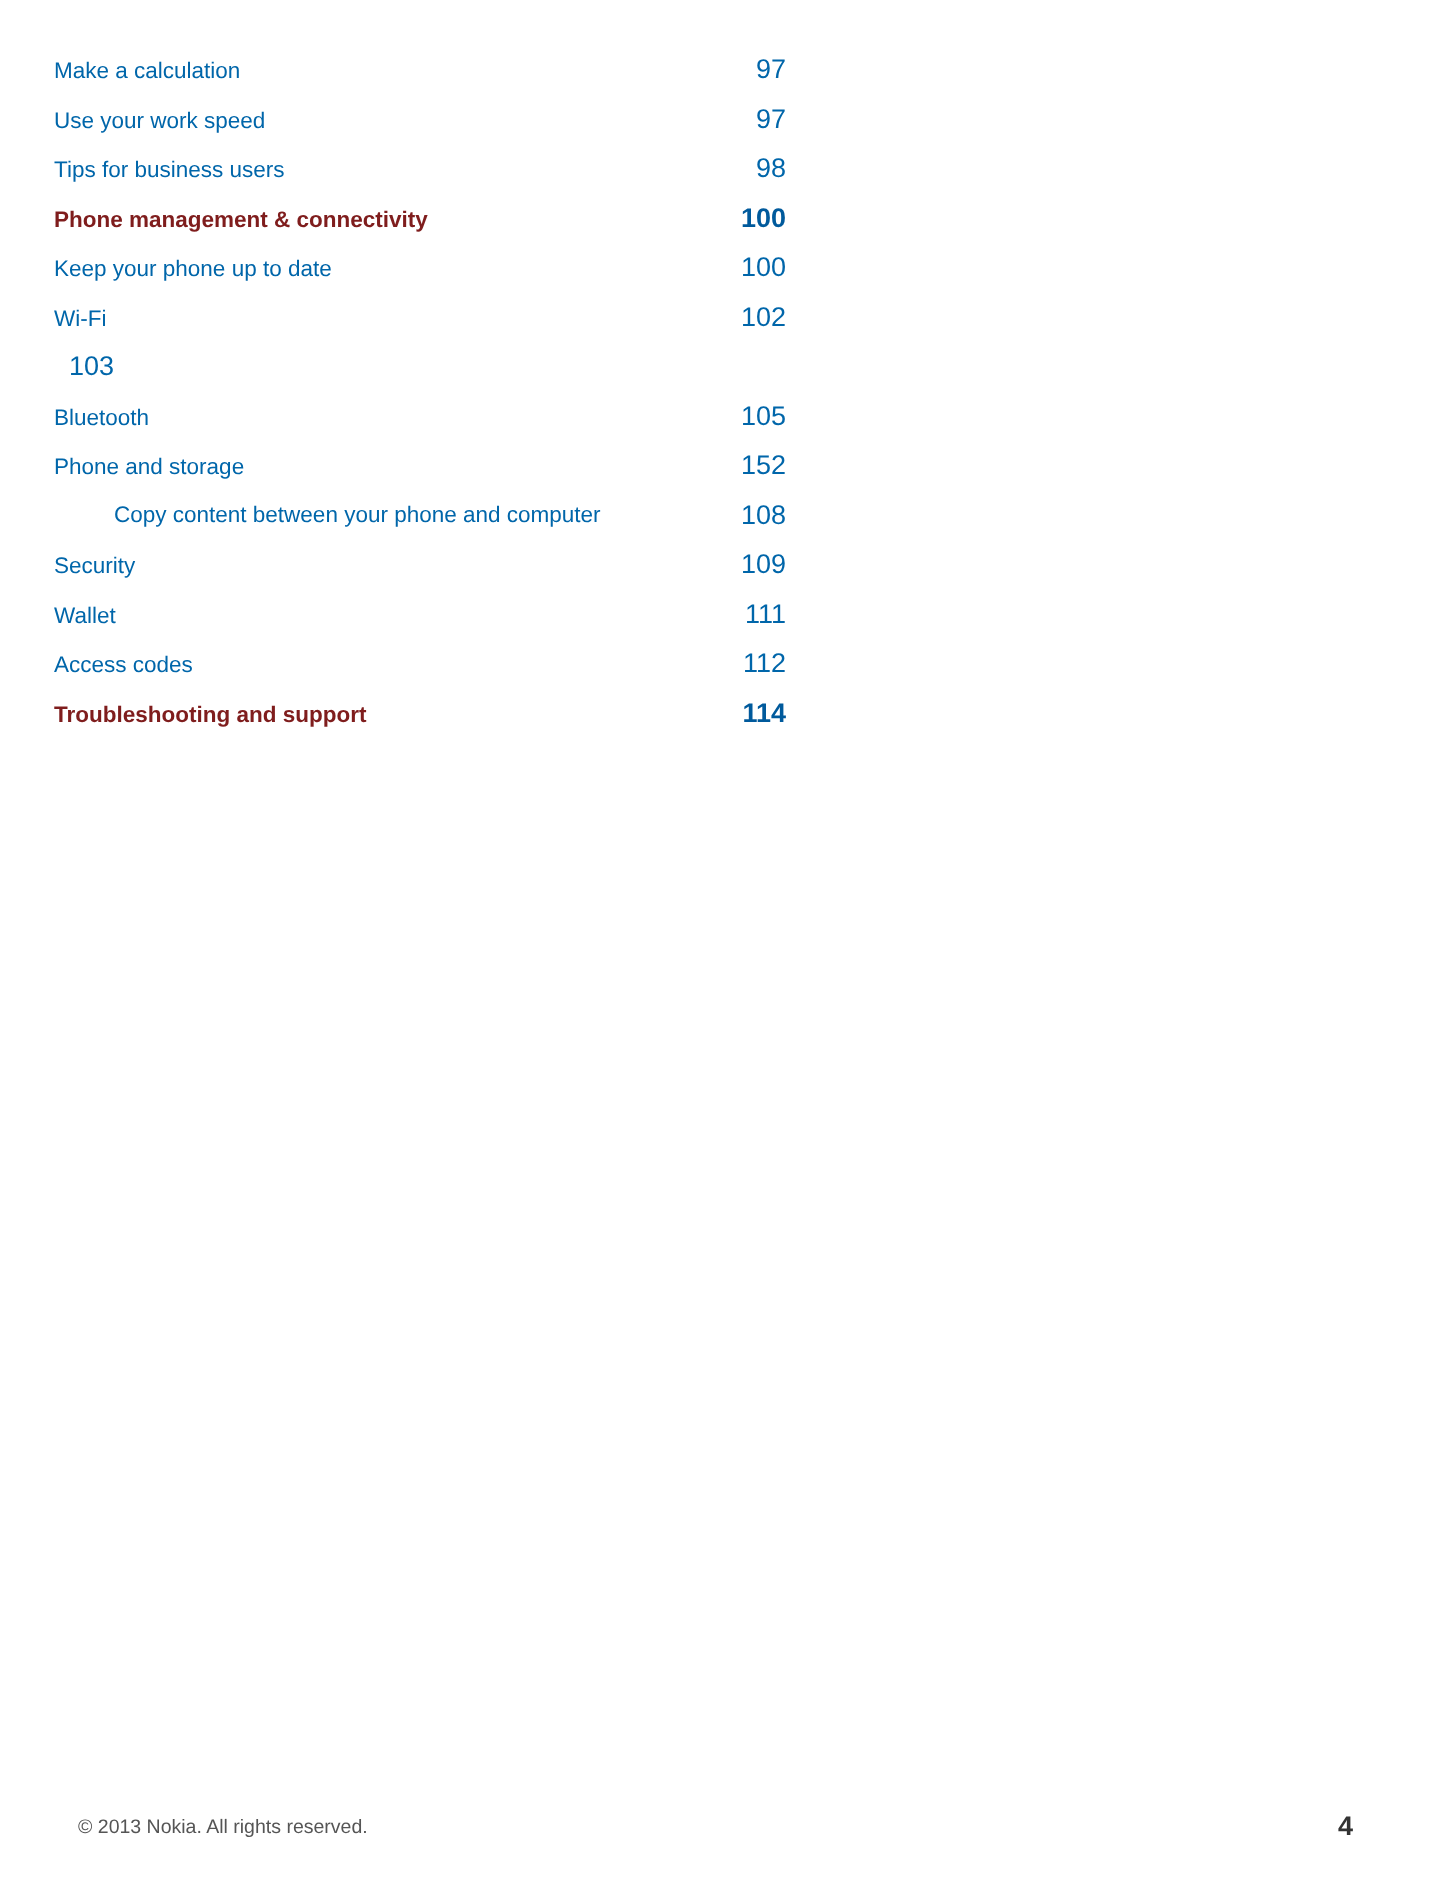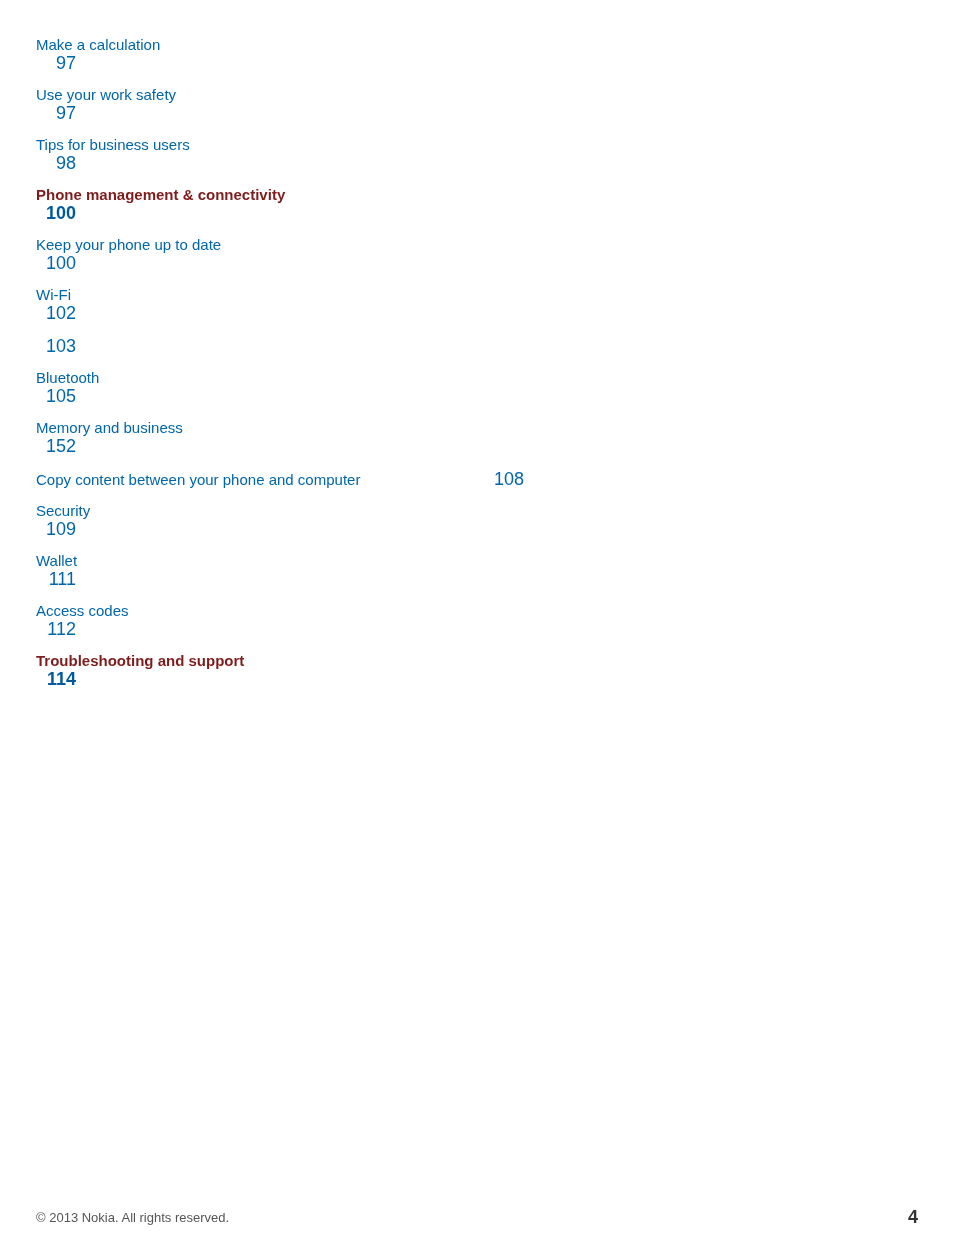--- a/index.html
+++ b/index.html
@@ -19,21 +19,20 @@
     .page-content {
       padding: 30px 36px 60px 36px;
       max-width: 560px;
     }
 
     .toc-row {
       display: flex;
       justify-content: space-between;
       align-items: baseline;
       padding: 6px 0;
-      flex-direction: column;
     }
 
     .toc-label {
       font-size: 15px;
       color: #0066aa;
       flex: 1;
       padding-right: 10px;
     }
 
     .toc-label.bold {
@@ -57,31 +56,32 @@
       display: flex;
       justify-content: space-between;
       align-items: flex-end;
       padding: 6px 0;
     }
 
     .toc-multiline .toc-label {
       flex: 1;
       padding-right: 10px;
       line-height: 1.4;
+      margin-left: 40px;
     }
 
     .footer {
       position: absolute;
       bottom: 30px;
       left: 0;
       right: 0;
       display: flex;
       justify-content: space-between;
       align-items: center;
-      padding: 0 36px;
+      padding: 0 52px;
     }
 
     .footer-copyright {
       font-size: 13px;
       color: #555555;
     }
 
     .footer-page {
       font-size: 18px;
       font-weight: bold;
@@ -90,21 +90,21 @@
   </style>
 </head>
 <body>
 
 <div class="page-content">
 <div class="toc-row">
       <span class="toc-label">Make a calculation</span>
       <span class="toc-page">97</span>
     </div>
     <div class="toc-row">
-      <span class="toc-label">Use your work safety</span>
+      <span class="toc-label">Use your work speed</span>
       <span class="toc-page">97</span>
     </div>
     <div class="toc-row">
       <span class="toc-label">Tips for business users</span>
       <span class="toc-page">98</span>
     </div>
     <div class="toc-row">
       <span class="toc-label bold">Phone management &amp; connectivity</span>
       <span class="toc-page bold">100</span>
     </div>
@@ -117,21 +117,21 @@
       <span class="toc-page">102</span>
     </div>
     <div class="toc-row">
       <span class="toc-page">103</span>
     </div>
     <div class="toc-row">
       <span class="toc-label">Bluetooth</span>
       <span class="toc-page">105</span>
     </div>
     <div class="toc-row">
-      <span class="toc-label">Memory and business</span>
+      <span class="toc-label">Phone and storage</span>
       <span class="toc-page">152</span>
     </div>
     <div class="toc-multiline">
       <span class="toc-label">Copy content between your phone and computer</span>
       <span class="toc-page">108</span>
     </div>
     <div class="toc-row">
       <span class="toc-label">Security</span>
       <span class="toc-page">109</span>
     </div>

